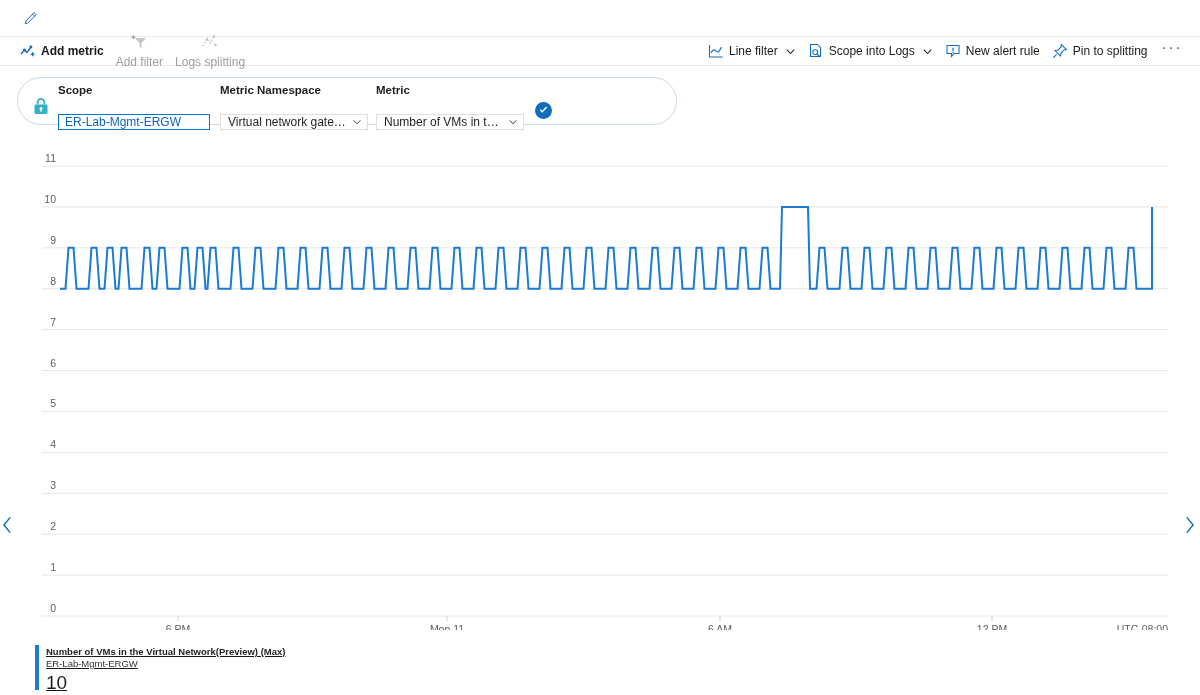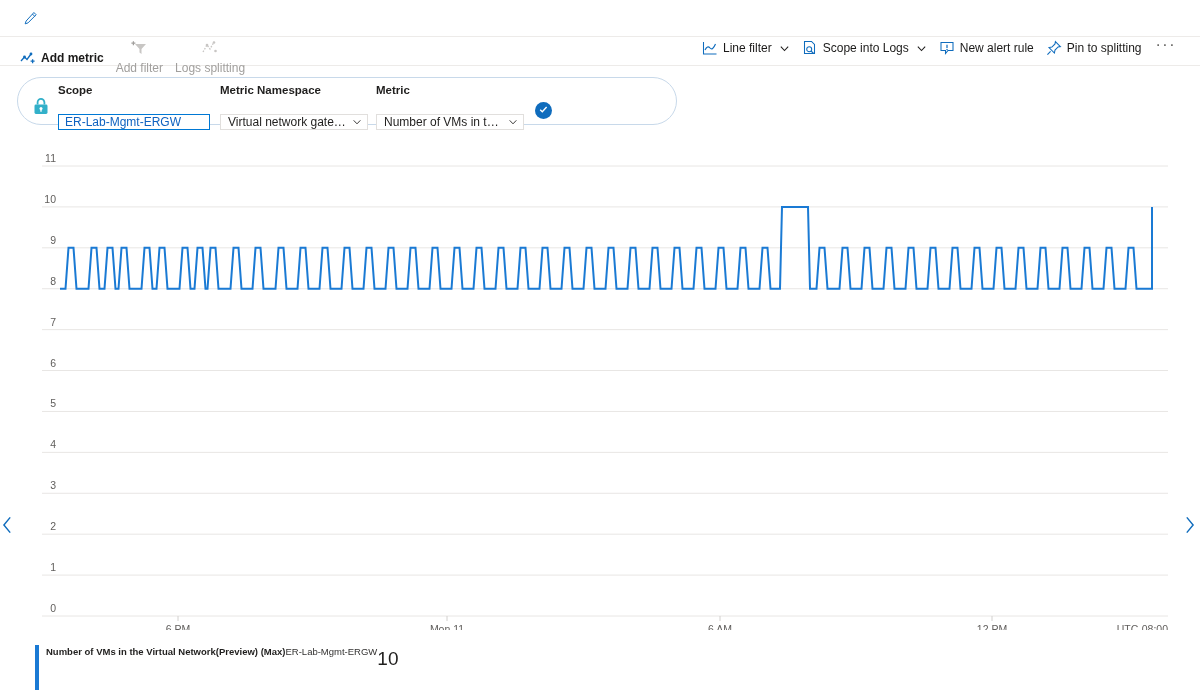--- a/index.html
+++ b/index.html
@@ -31,23 +31,23 @@
     align-items: center;
     cursor: pointer;
   }
 
   
   #toolbar {
     height: 30px;
     border-top: 1px solid #edebe9;
     border-bottom: 1px solid #edebe9;
     display: flex;
-    align-items: flex-start;
+    align-items: center;
     justify-content: space-between;
-    padding: 0 20px 0 16px;
+    padding: 0 14px 0 16px;
   }
   .tb-group { display: flex; align-items: center; }
   .tb-btn {
     display: flex;
     align-items: center;
     gap: 5px;
     font-size: 12px;
     color: #1b1a19;
     padding: 3px 8px 3px 4px;
     cursor: pointer;
@@ -139,21 +139,21 @@
     left: 35px; top: 645px;
     display: flex;
     gap: 7px;
   }
   #legend-color-swatch {
     width: 4px;
     height: 45px;
     background: #1a7ad4;
     flex: 0 0 4px;
   }
-  #legend-text-block { display: flex; flex-direction: row; padding-top: 1px; }
+  #legend-text-block { display: flex; flex-direction: column; padding-top: 1px; text-decoration: underline; }
   #legend-metric-name { font-size: 9.5px; color: #201f1e; font-weight: 600; line-height: 12px; }
   #legend-resource-name { font-size: 9.5px; color: #323130; line-height: 12px; }
   #legend-value { font-size: 19px; color: #201f1e; line-height: 23px; margin-top: 1px; }
 </style>
 </head>
 <body>
 
 <div id="title-bar">
   <span id="edit-title-icon">
     <svg width="15" height="15" viewBox="0 0 16 16">

